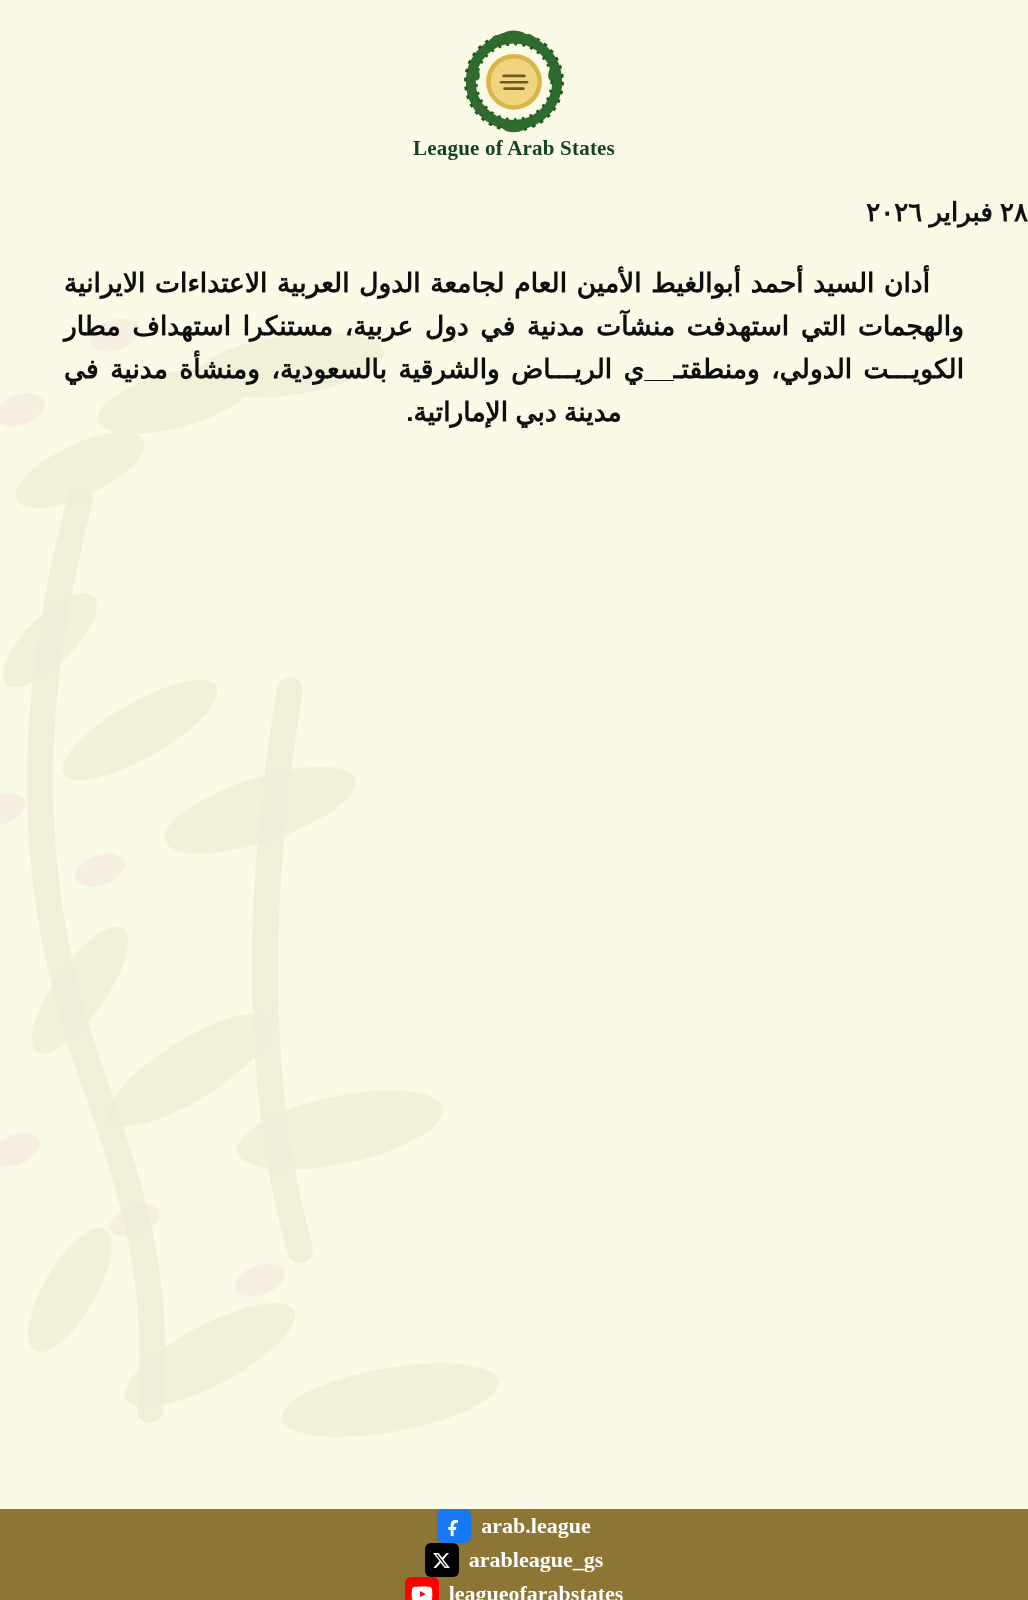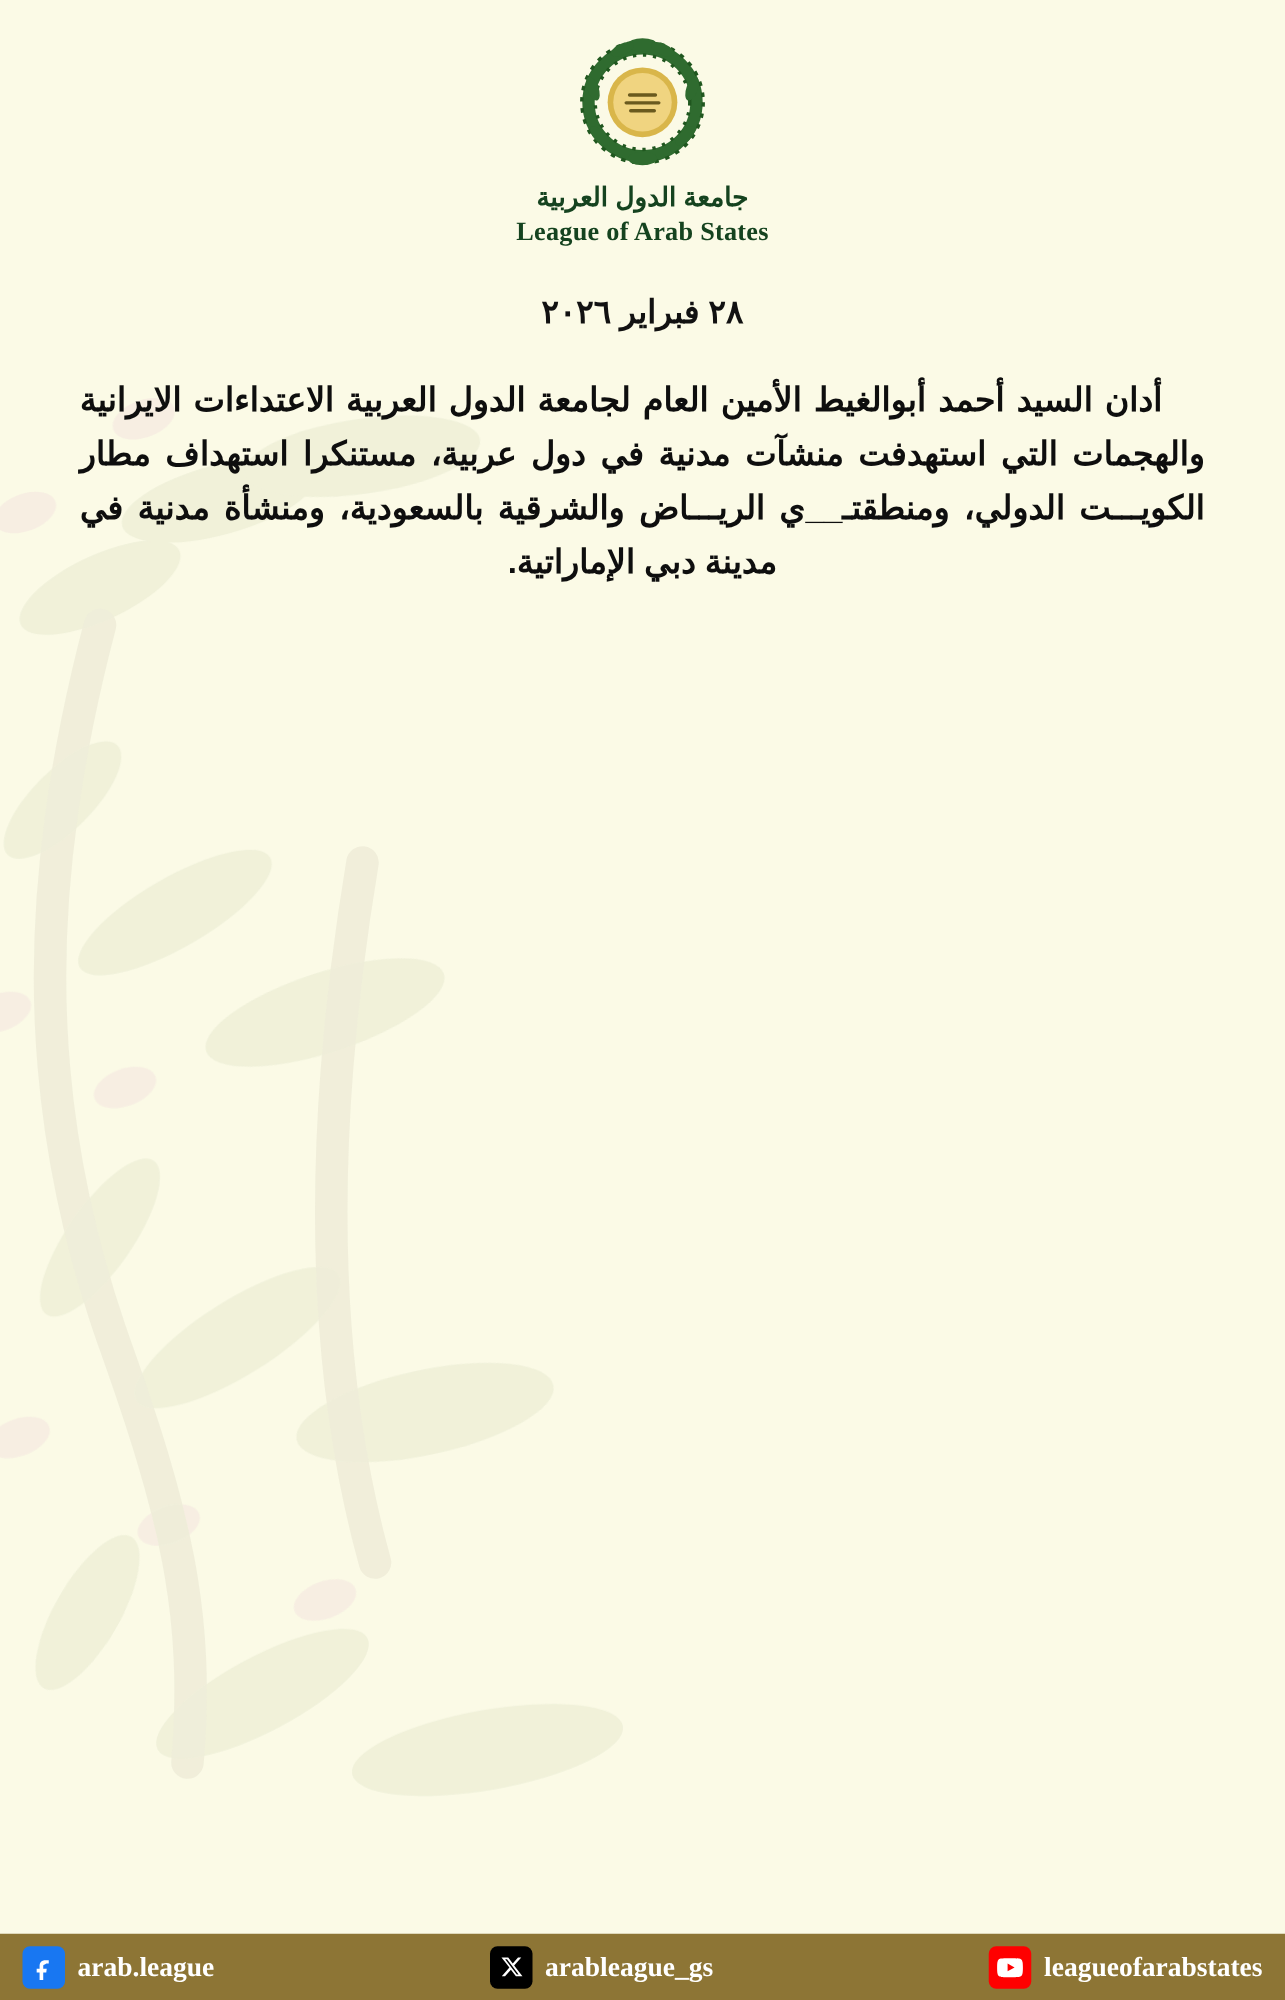--- a/index.html
+++ b/index.html
@@ -81,21 +81,21 @@
     font-size: 30px;
     font-weight: bold;
     color: #2f7a3e;
     line-height: 1.35;
     position: relative;
     z-index: 3;
   }
 
   .date {
     margin-top: 36px;
-    text-align: center;
+    text-align: right;
     font-size: 26px;
     font-weight: bold;
     color: #111;
     letter-spacing: 2px;
     position: relative;
     z-index: 3;
   }
 
   
   .body-text {
@@ -113,29 +113,30 @@
     text-align-last: center;
     text-indent: 34px;
   }
 
   
   .footer {
     position: absolute;
     left: 0;
     bottom: 0;
     width: 1028px;
-    height: 53px;
+    height: 91px;
     background: #8d7535;
     display: flex;
     align-items: center;
     justify-content: space-between;
     padding: 0 18px;
     box-sizing: border-box;
     direction: ltr;
     z-index: 5;
+    flex-direction: column;
   }
   .social {
     display: flex;
     align-items: center;
     gap: 10px;
   }
   .social .label {
     color: #ffffff;
     font-size: 22px;
     font-weight: bold;
@@ -219,21 +220,20 @@
         <circle cx="60" cy="62" r="26" fill="#f0d480"></circle>
 
         <path d="M60 40 a22 22 0 1 0 0 44 a17 17 0 1 1 0 -44z" fill="#ffffff" opacity="0.75"></path>
         <g fill="#6a5a1e">
           <rect x="47" y="54" width="26" height="3" rx="1.5"></rect>
           <rect x="44" y="61" width="32" height="3" rx="1.5"></rect>
           <rect x="48" y="68" width="24" height="3" rx="1.5"></rect>
         </g>
       </svg>
     </div>
-    <div class="org-name-ar">جامعة الدول العربية</div>
     <div class="org-name-en">League of Arab States</div>
   </div>
 
 
   <div class="date">٢٨ فبراير ٢٠٢٦</div>
 
   <div class="body-text">
     <p>أدان السيد أحمد أبوالغيط الأمين العام لجامعة الدول العربية الاعتداءات الايرانية والهجمات التي استهدفت منشآت مدنية في دول عربية، مستنكرا استهداف مطار الكويـــت الدولي، ومنطقتـ__ي الريـــاض والشرقية بالسعودية، ومنشأة مدنية في مدينة دبي الإماراتية.</p>
   </div>
 

